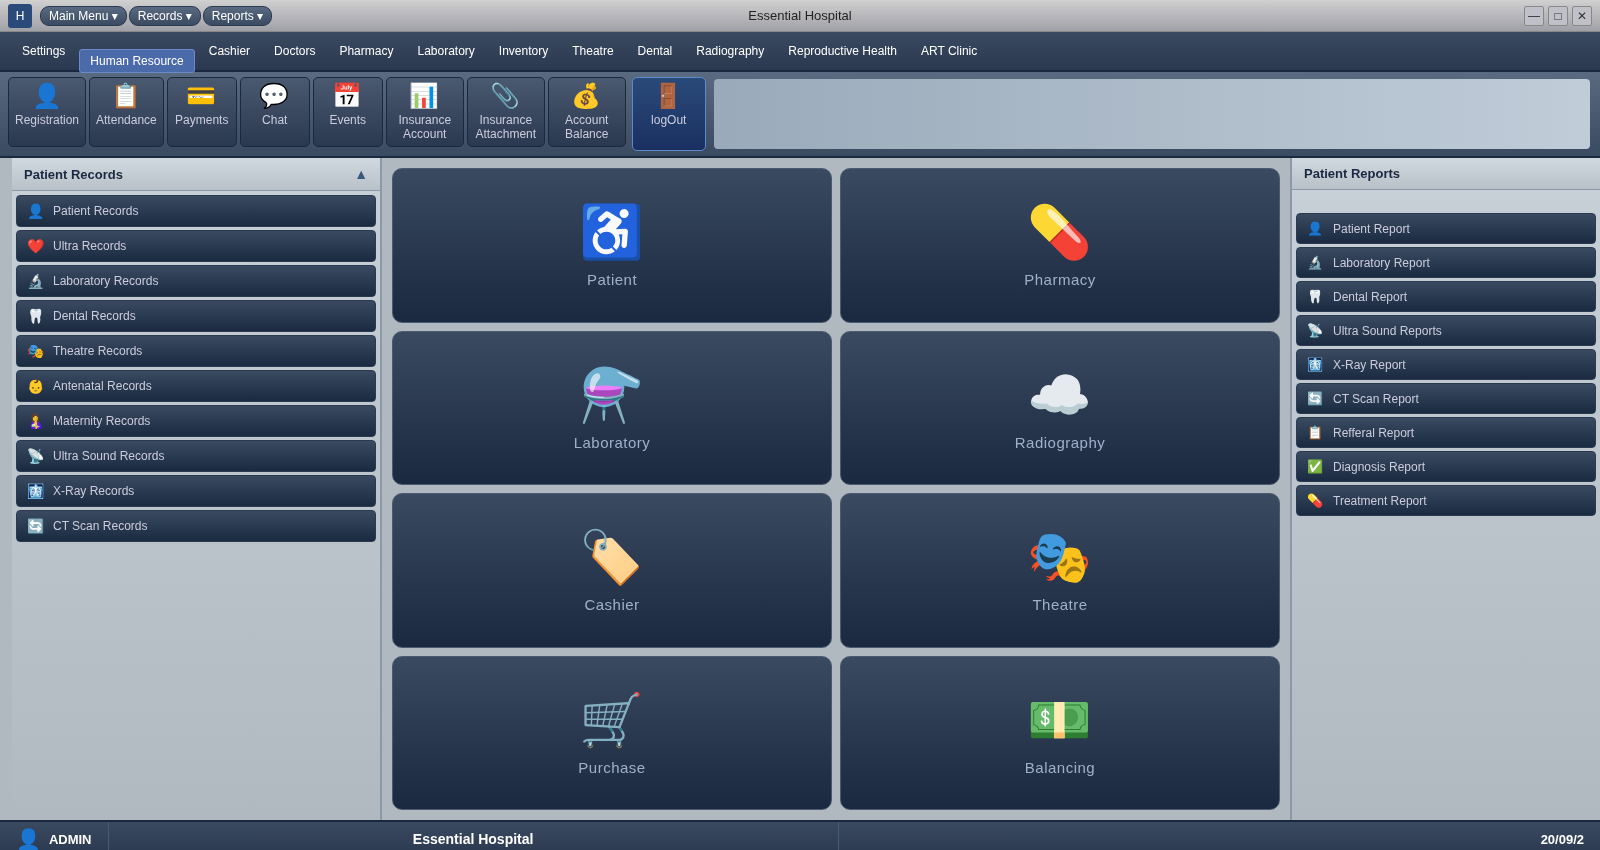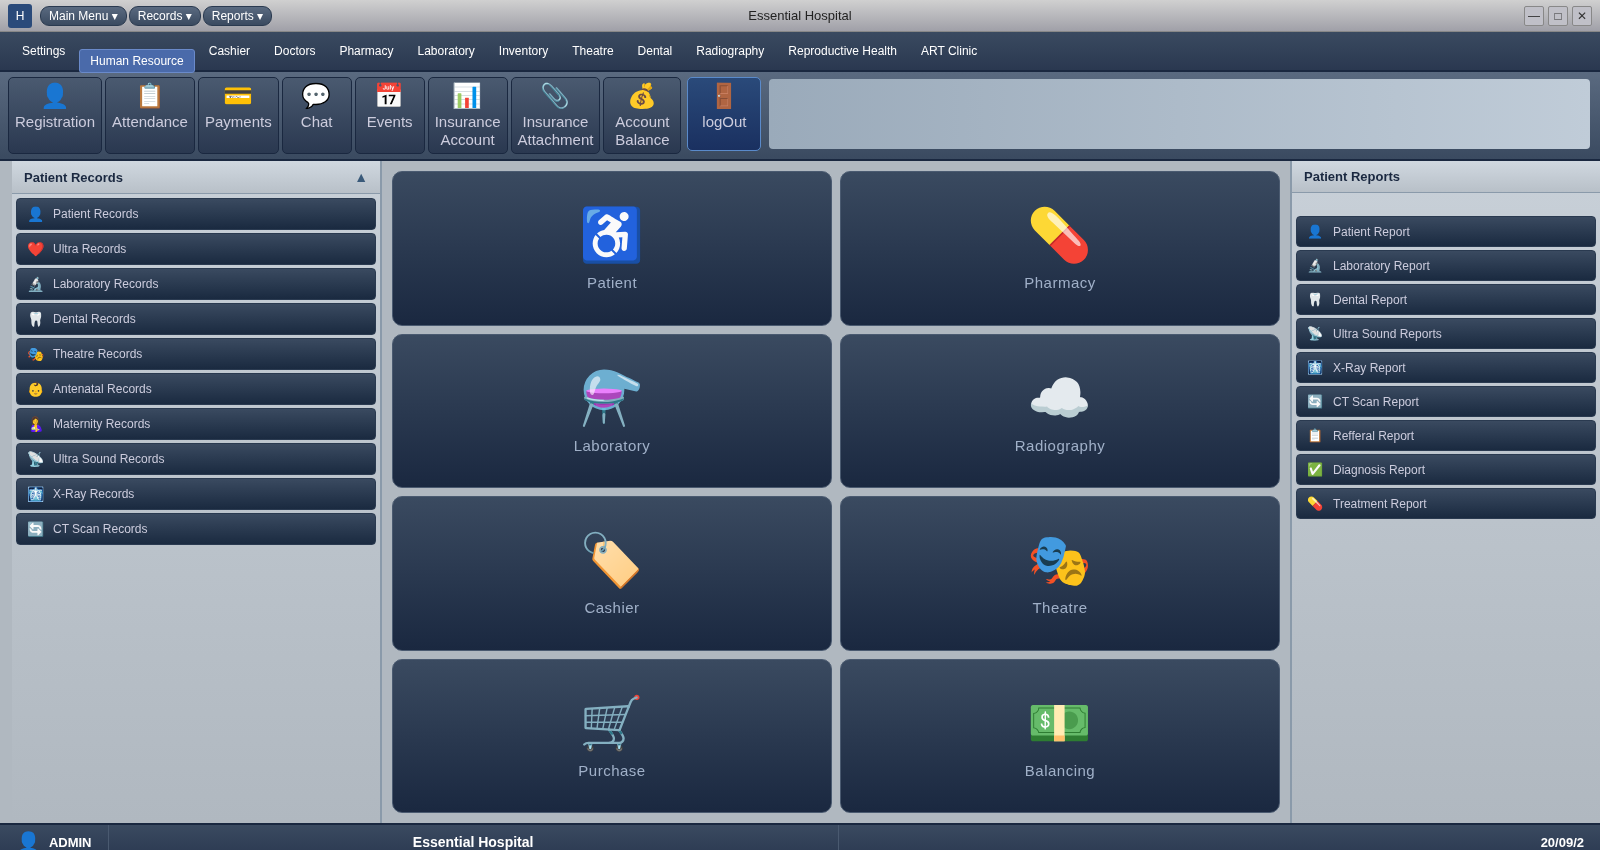--- a/index.html
+++ b/index.html
@@ -106,21 +106,21 @@
     }
     .toolbar-btn.active {
       background: linear-gradient(to bottom, #2a4a7a, #1a3060);
       border-color: #5a8aca;
     }
     .toolbar-icon {
       font-size: 24px;
       color: #aab;
     }
     .toolbar-label {
-      font-size: 15px;
+      font-size: 12px;
       color: #ccd;
       line-height: 1.2;
     }
     .staff-label {
       background: linear-gradient(to bottom, #4a5a70, #2a3850);
       border: 1px solid #3a4a60;
       border-radius: 4px;
       color: #ccd;
       font-size: 11px;
       padding: 2px 20px;

